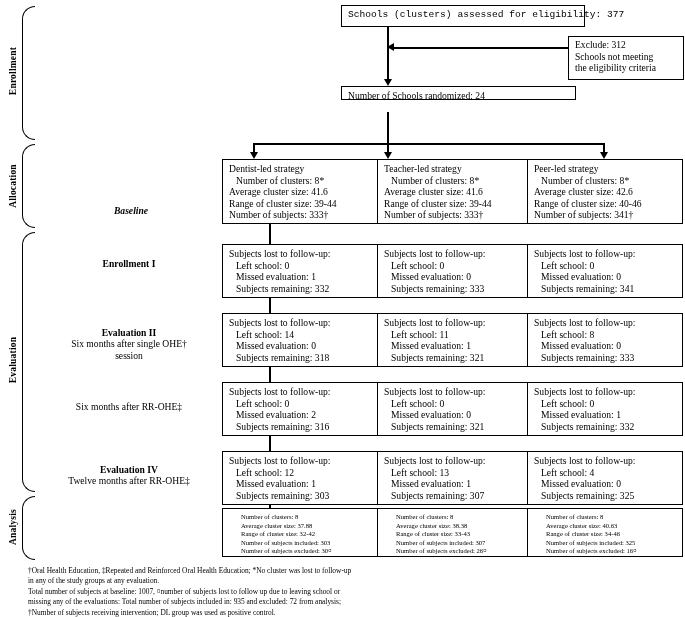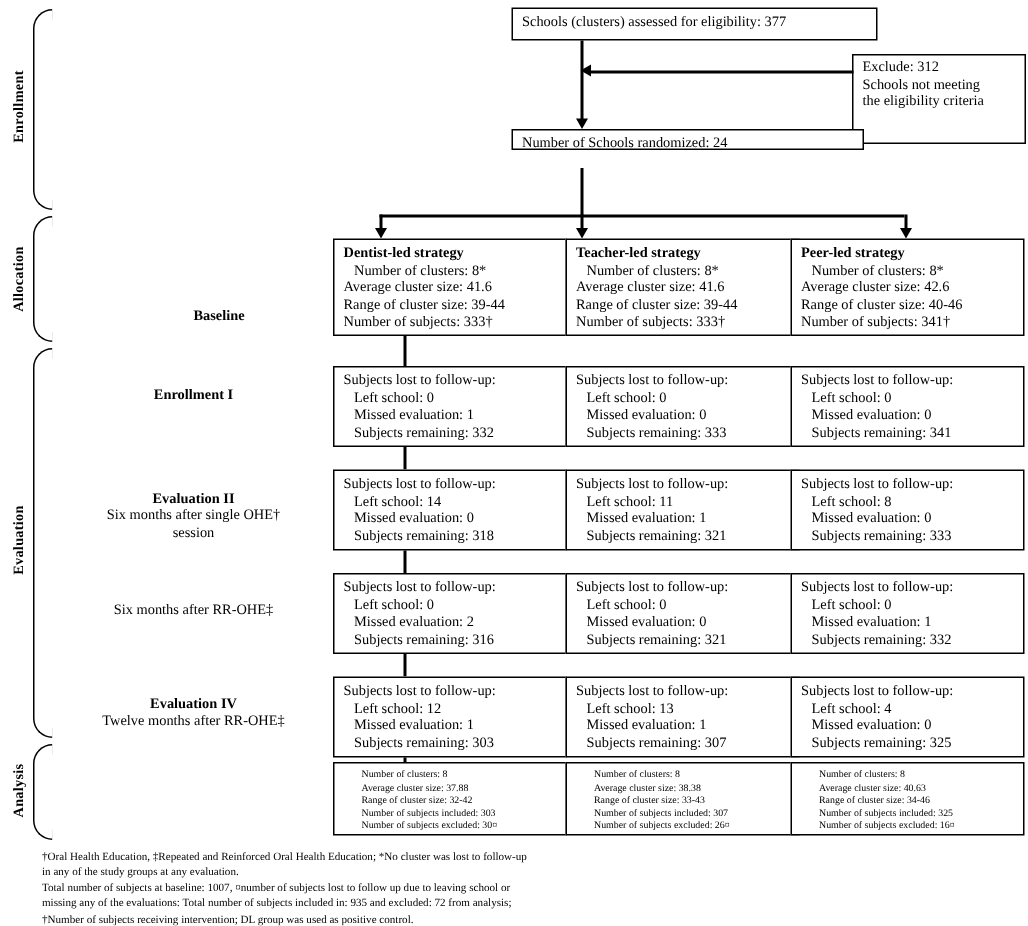--- a/index.html
+++ b/index.html
@@ -39,21 +39,21 @@
 
   
   .box {
     position: absolute;
     border: 1.3px solid #000;
     background: #fff;
     box-sizing: border-box;
     padding: 3px 6px;
   }
   .box .ln { font-size: 9.6px; line-height: 11.6px; white-space: nowrap; }
-  .box .ln.b { font-weight: bold; }
+  .box .ln.b { font-weight: normal; }
   .box .ln.ind { padding-left: 7px; }
   .box.small .ln { font-size: 6.6px; line-height: 8.6px; }
 
   
   .rowlabel {
     position: absolute;
     text-align: center;
     font-size: 9.6px;
     line-height: 11.4px;
   }
@@ -97,25 +97,25 @@
 
   <div class="bracket" style="left:22px; top:144px; height:82px;"></div>
   <div class="stage stage-rot" style="left:-22px; top:181px; width:70px;">Allocation</div>
 
   <div class="bracket" style="left:22px; top:232px; height:258px;"></div>
   <div class="stage stage-rot" style="left:-24px; top:355px; width:74px;">Evaluation</div>
 
   <div class="bracket" style="left:22px; top:496px; height:62px;"></div>
   <div class="stage stage-rot" style="left:-22px; top:522px; width:70px;">Analysis</div>
 
-  <div class="box" style="left:341px; top:5px; width:244px; height:22px;">
+  <div class="box" style="left:341px; top:5px; width:244px; height:22px;font-family:Liberation Mono, monospace;">
     <div class="ln">Schools (clusters) assessed for eligibility:  377</div>
   </div>
 
-  <div class="box" style="left:568px; top:36px; width:116px; height:60px; padding-top:2px;">
+  <div class="box" style="left:568px; top:36px; width:116px; height:44px; padding-top:2px;">
     <div class="ln">Exclude: 312</div>
     <div class="ln">Schools not meeting</div>
     <div class="ln">the eligibility criteria</div>
   </div>
 
   <div class="vline" style="left:387px; top:27px; height:54px;"></div>
   <div class="arrow-down" style="left:383.5px; top:79px;"></div>
 
   <div class="hline" style="left:394px; top:47px; width:175px;"></div>
   <div class="arrow-left" style="left:387px; top:43px;"></div>
@@ -126,21 +126,21 @@
 
   <div class="vline" style="left:387px; top:112px; height:32px;"></div>
   <div class="hline" style="left:253px; top:143px; width:350px;"></div>
   <div class="vline" style="left:253px; top:143px; height:12px;"></div>
   <div class="arrow-down" style="left:249.5px; top:152px;"></div>
   <div class="vline" style="left:387px; top:143px; height:12px;"></div>
   <div class="arrow-down" style="left:383.5px; top:152px;"></div>
   <div class="vline" style="left:603px; top:143px; height:12px;"></div>
   <div class="arrow-down" style="left:599.5px; top:152px;"></div>
 
-  <div class="rowlabel" style="left:71px; top:205px; width:150px;">
+  <div class="rowlabel" style="left:56px; top:205px; width:150px;font-style:italic;">
     <span class="t">Baseline</span>
   </div>
 
   <div class="rowlabel" style="left:38px; top:258px; width:182px;">
     <span class="t">Enrollment I</span>
   </div>
 
   <div class="rowlabel" style="left:45px; top:327px; width:168px;">
     <span class="t">Evaluation II</span>
     <span class="s">Six months after single OHE†</span>

